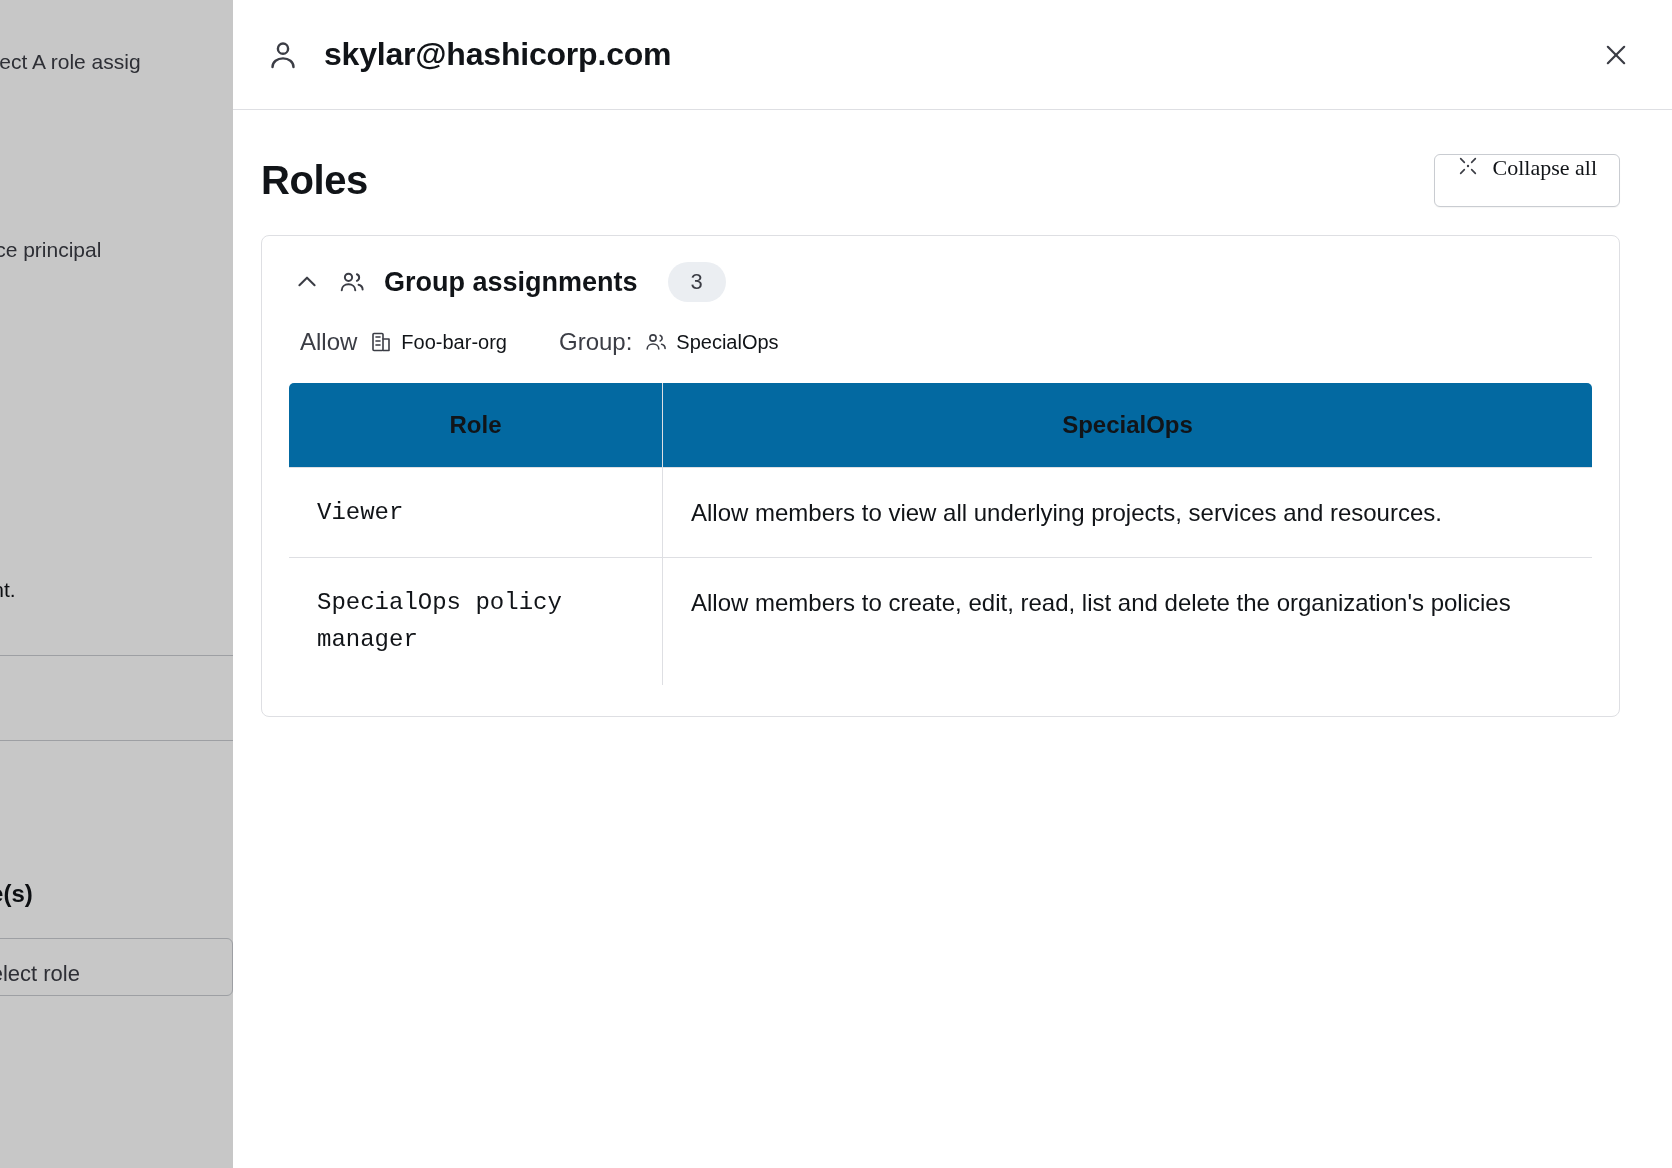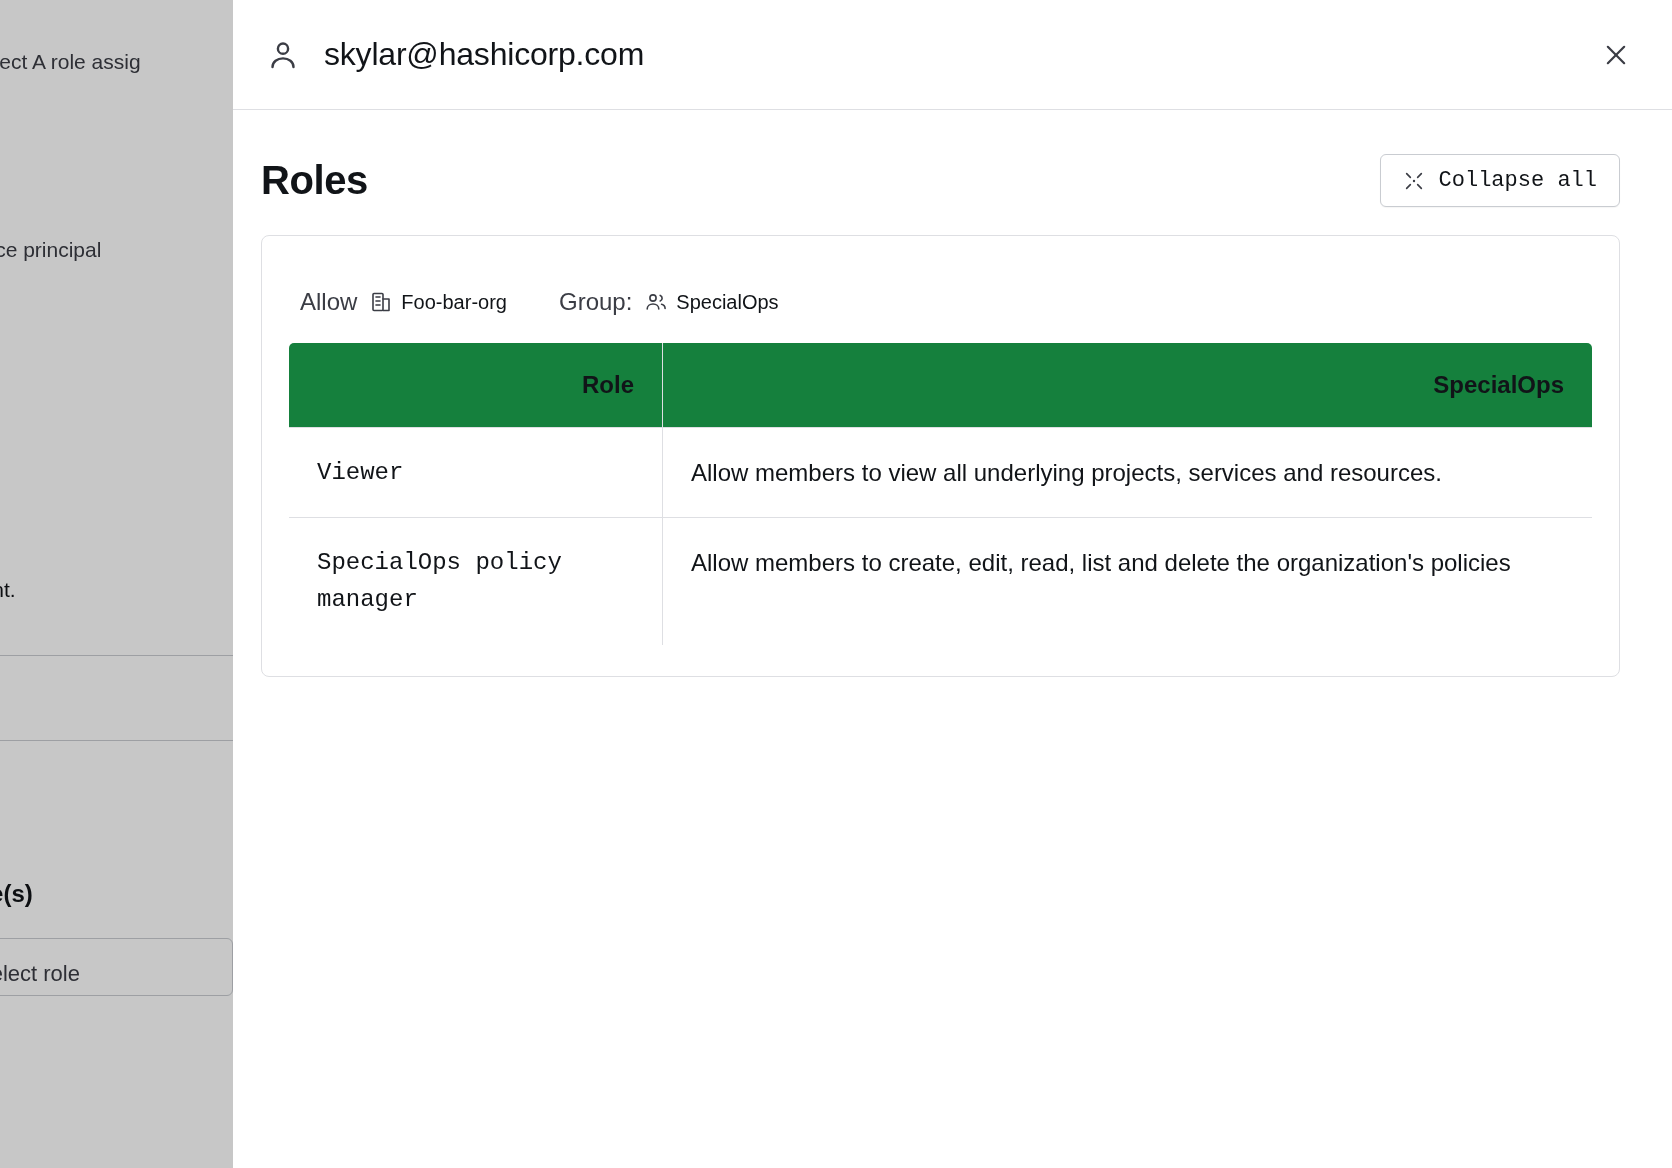--- a/index.html
+++ b/index.html
@@ -114,21 +114,21 @@
     padding: 0 36px 0 33px;
   }
   .user-icon {
     width: 34px; height: 34px;
     margin-right: 24px;
     flex: 0 0 auto;
     color: #3b3d45;
   }
   .drawer-title {
     font-size: 32px;
-    font-weight: normal;
+    font-weight: bold;
     color: #111418;
     letter-spacing: -0.2px;
   }
   .close-btn {
     margin-left: auto;
     width: 40px; height: 40px;
     display: flex; align-items: center; justify-content: center;
     color: #3b3d45;
     cursor: pointer;
     background: none; border: none; padding: 0;
@@ -147,31 +147,30 @@
   }
   .roles-title {
     font-size: 40px;
     font-weight: bold;
     color: #111418;
     letter-spacing: -0.4px;
   }
   .collapse-btn {
     margin-left: auto;
     display: flex;
-    align-items: center;
     gap: 14px;
     height: 53px;
     padding: 0 22px;
     background: #ffffff;
     border: 1px solid #c9ccd1;
     border-radius: 6px;
     font-size: 22px;
     color: #111418;
     cursor: pointer;
-    font-family: Liberation Mono, monospace;
+    font-family: Liberation Serif, serif;
     box-shadow: 0 1px 1px rgba(16,22,26,0.04);
   }
   .collapse-btn .ci { width: 22px; height: 22px; color: #3b3d45; }
 
   .card {
     border: 1px solid #dedfe3;
     border-radius: 8px;
     padding: 26px 26px 30px 26px;
     background: #ffffff;
   }
@@ -232,22 +231,22 @@
   table.roles-table {
     margin-top: 26px;
     width: 100%;
     border-collapse: collapse;
     border: 1px solid #dedfe3;
     border-radius: 6px;
     overflow: hidden;
     table-layout: fixed;
   }
   table.roles-table th {
-    background: #15803d;
-    text-align: right;
+    background: #0369a1;
+    text-align: center;
     font-size: 24px;
     font-weight: bold;
     color: #111418;
     padding: 28px 28px;
     border-bottom: 1px solid #dedfe3;
   }
   table.roles-table th.col-role { width: 374px; border-right: 1px solid #dedfe3; }
   table.roles-table td {
     font-size: 24px;
     color: #111418;
@@ -307,20 +306,37 @@
               <path d="M4 4l4 4M20 4l-4 4M4 20l4-4M20 20l-4-4"></path>
               <circle cx="12" cy="12" r="1.3" fill="currentColor" stroke="none"></circle>
             </svg>
           </span>
           <span>Collapse all</span>
         </button>
       </div>
 
       <div class="card">
 
+        <div class="card-head">
+          <span class="chev">
+            <svg viewBox="0 0 24 24" width="26" height="26" fill="none" stroke="currentColor" stroke-width="1.9" stroke-linecap="round" stroke-linejoin="round">
+              <polyline points="5,15 12,8 19,15"></polyline>
+            </svg>
+          </span>
+          <span class="group-icon">
+            <svg viewBox="0 0 24 24" width="28" height="28" fill="none" stroke="currentColor" stroke-width="1.7" stroke-linecap="round" stroke-linejoin="round">
+              <circle cx="9" cy="8" r="3.1"></circle>
+              <path d="M3.2 19c0-3.1 2.6-5 5.8-5s5.8 1.9 5.8 5"></path>
+              <path d="M16.2 5.4a3 3 0 0 1 0 5.6"></path>
+              <path d="M17.6 14.3c2.1.5 3.5 1.9 3.5 4.2"></path>
+            </svg>
+          </span>
+          <span class="card-head-label">Group assignments</span>
+          <span class="count-badge">3</span>
+        </div>
 
         <div class="meta-row">
           <span class="meta-label">Allow</span>
           <span class="meta-value">
             <span class="mi">
               <svg viewBox="0 0 24 24" width="24" height="24" fill="none" stroke="currentColor" stroke-width="1.6" stroke-linecap="round" stroke-linejoin="round">
                 <rect x="4" y="3.5" width="10" height="17" rx="1"></rect>
                 <path d="M14 9h6v11.5h-6"></path>
                 <line x1="7" y1="7" x2="11" y2="7"></line>
                 <line x1="7" y1="11" x2="11" y2="11"></line>

